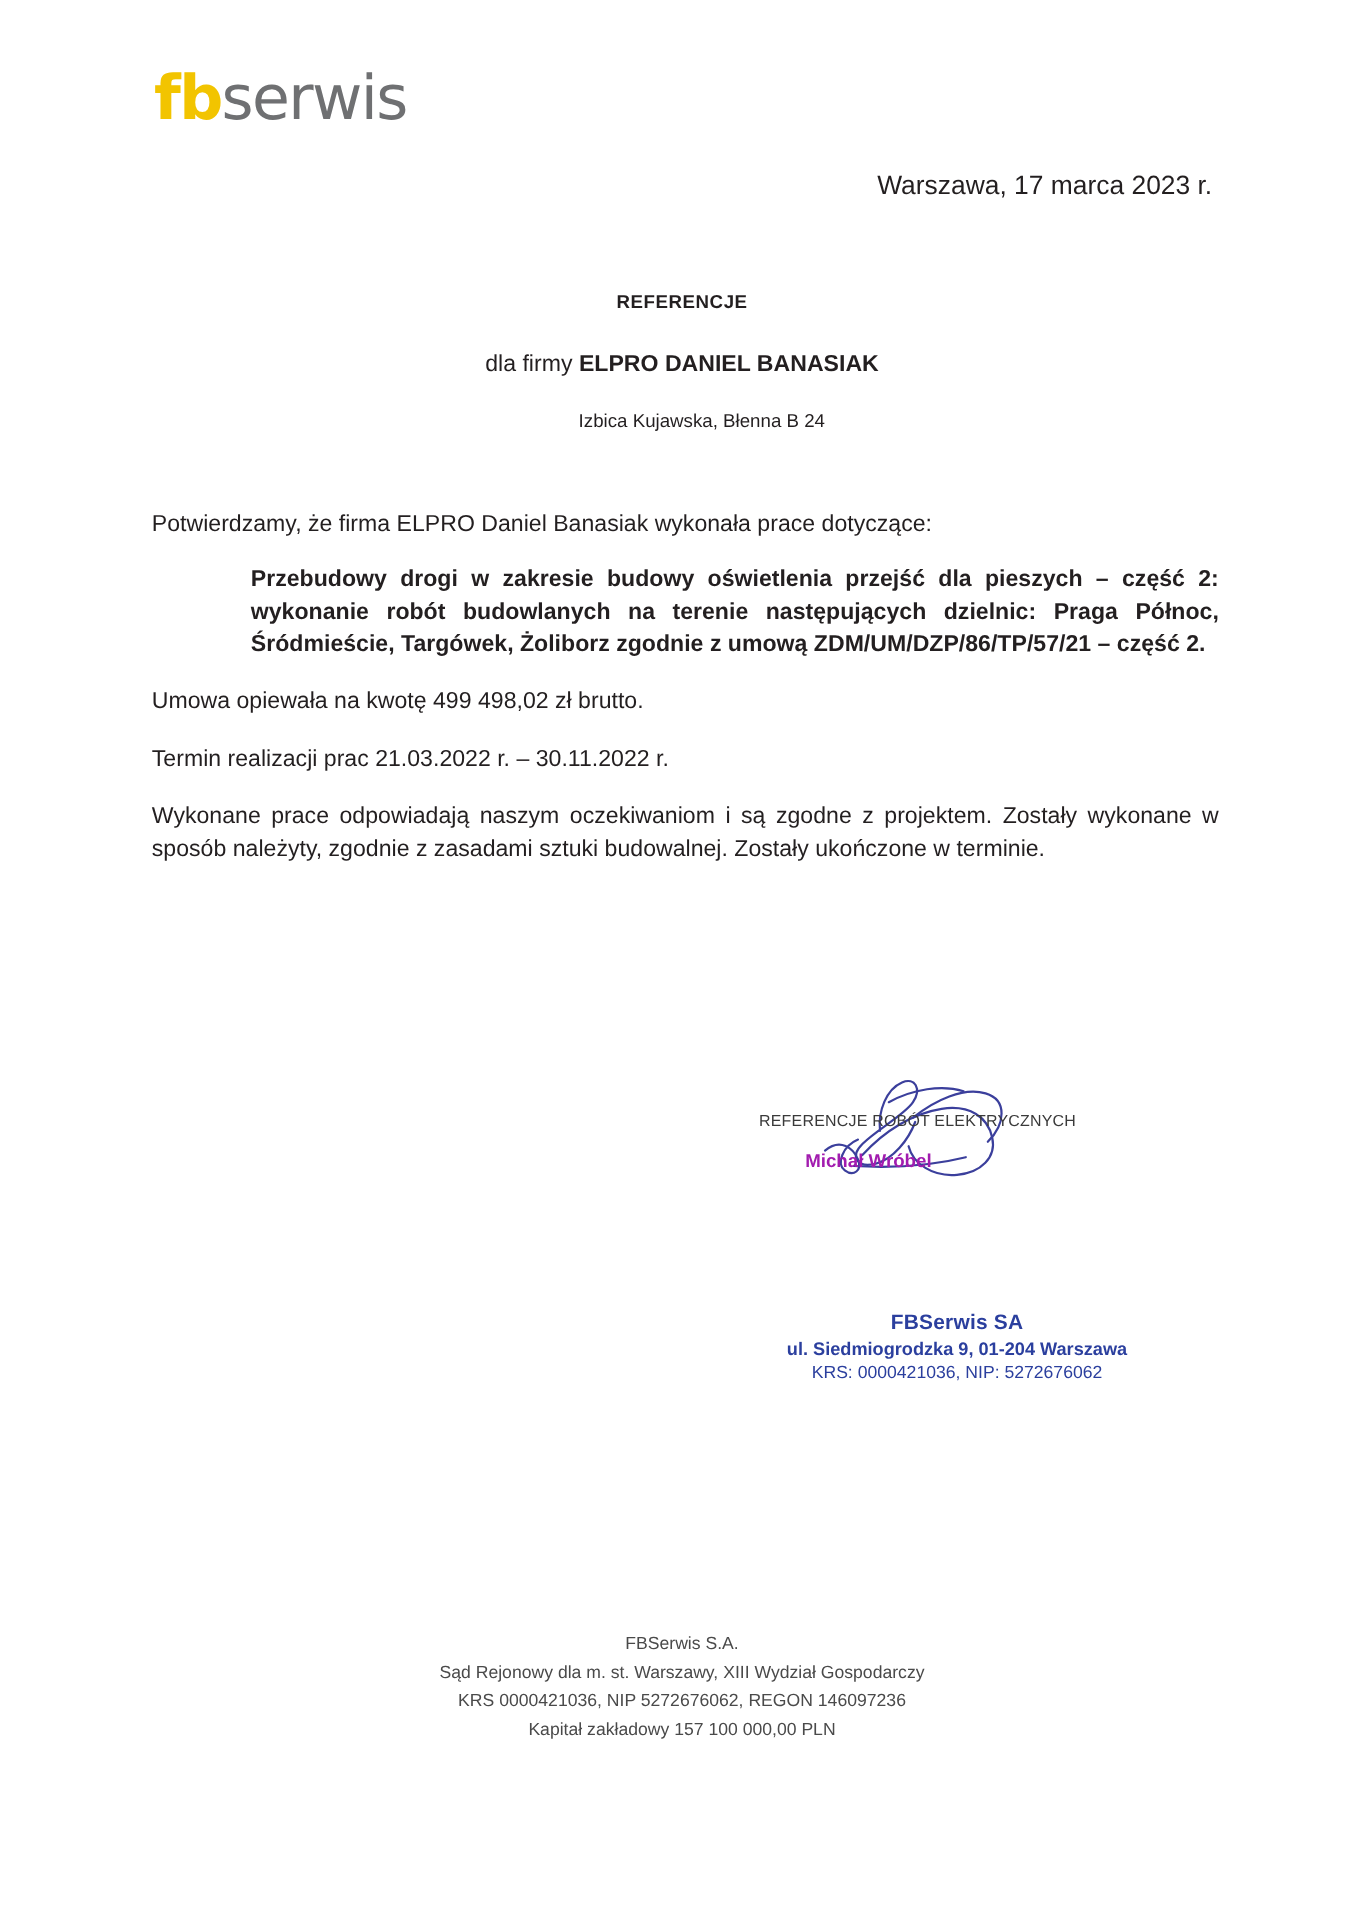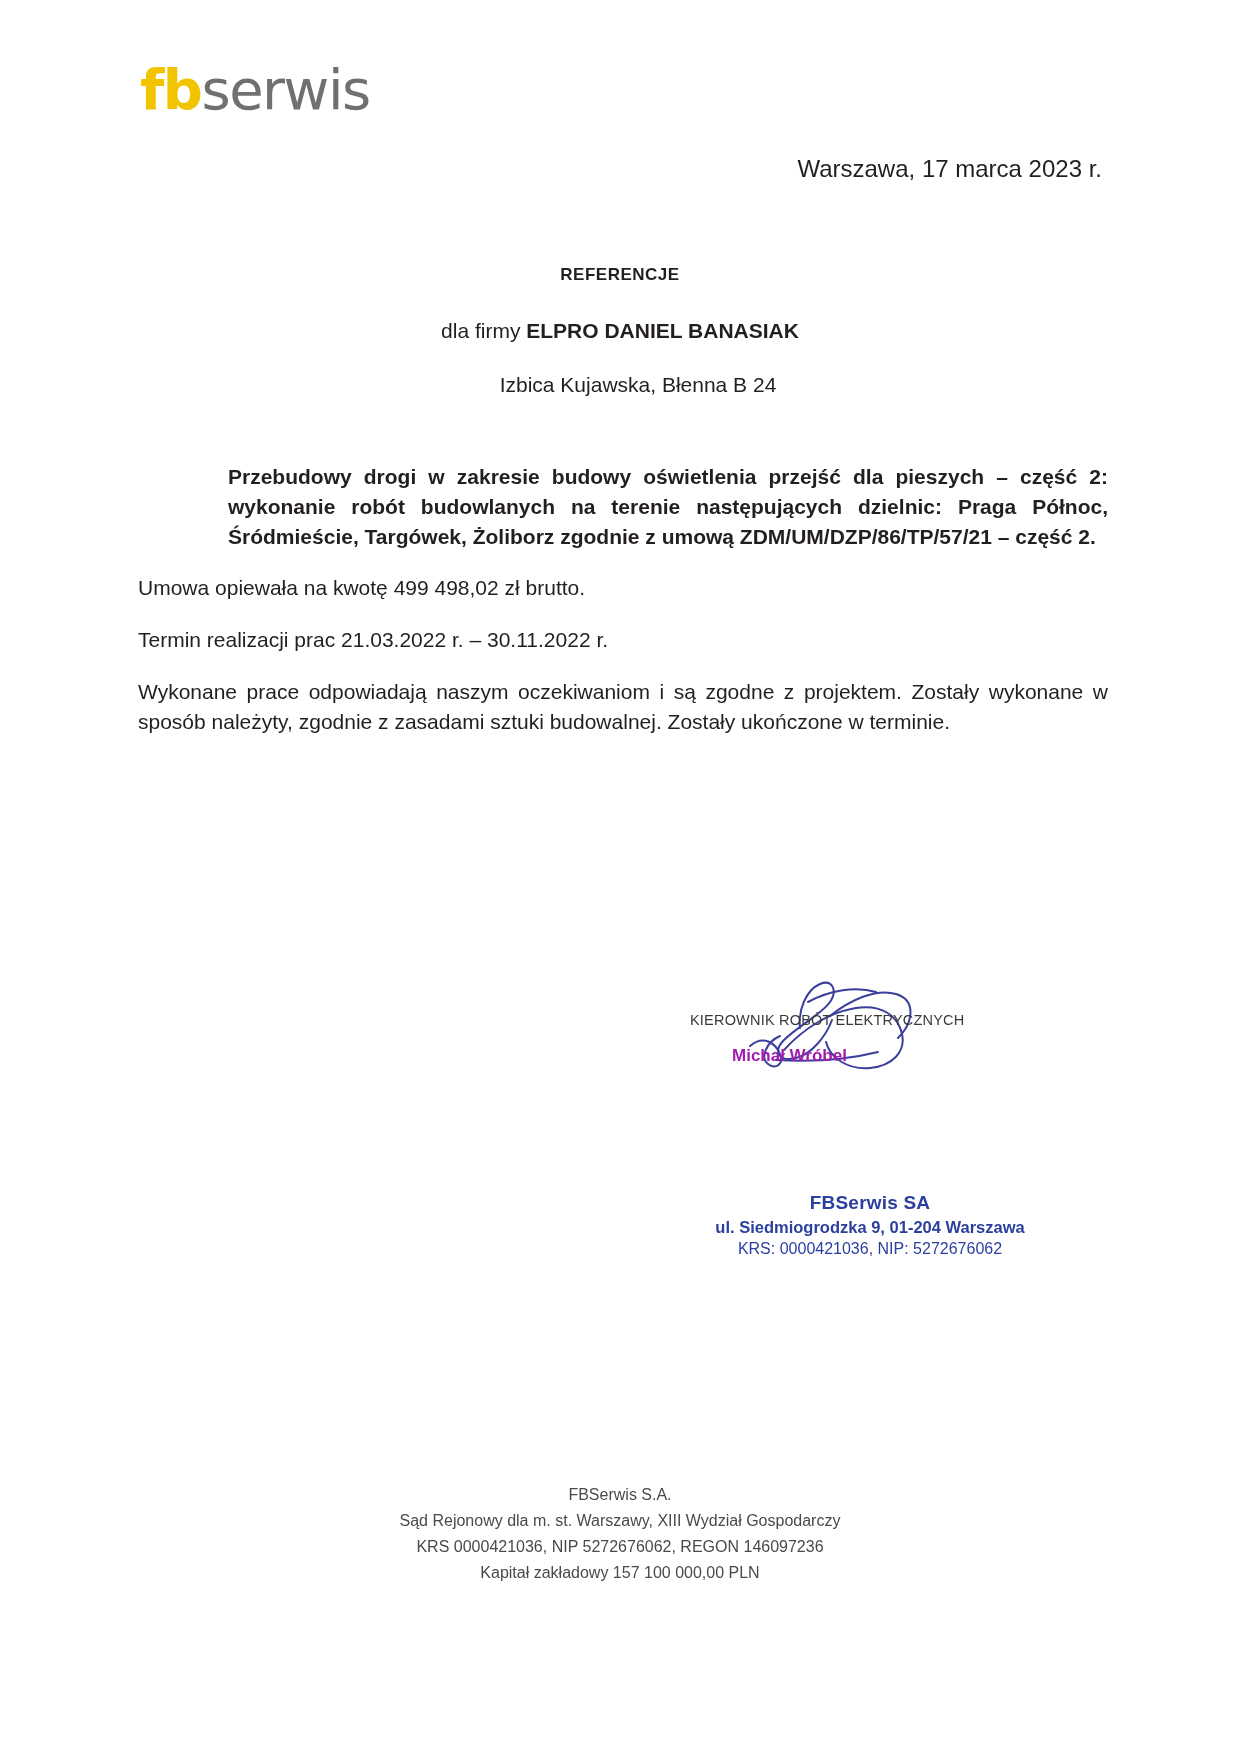--- a/index.html
+++ b/index.html
@@ -54,21 +54,21 @@
     font-weight: 700;
     letter-spacing: 0.5px;
     margin-bottom: 34px;
   }
   .title-block .for-company {
     font-size: 21px;
     margin-bottom: 30px;
   }
   .title-block .for-company b { font-weight: 700; }
   .title-block .address {
-    font-size: 21px;
+    font-size: 17px;
     margin-left: 36px;
   }
 
   
   .body-wrap {
     position: absolute;
     left: 138px;
     right: 132px;
     top: 462px;
   }
@@ -173,38 +173,39 @@
 
   <div class="date-line">Warszawa, 17 marca 2023 r.</div>
 
   <div class="title-block">
     <div class="ref-title">REFERENCJE</div>
     <div class="for-company"><span>dla firmy </span><b>ELPRO DANIEL BANASIAK</b></div>
     <div class="address">Izbica Kujawska, Błenna B 24</div>
   </div>
 
   <div class="body-wrap">
+    <p class="intro">Potwierdzamy, że firma ELPRO Daniel Banasiak wykonała prace dotyczące:</p>
     <p class="scope">Przebudowy drogi w zakresie budowy oświetlenia przejść dla pieszych – część 2: wykonanie robót budowlanych na terenie następujących dzielnic: Praga Północ, Śródmieście, Targówek, Żoliborz zgodnie z umową ZDM/UM/DZP/86/TP/57/21 – część 2.</p>
     <p>Umowa opiewała na kwotę 499 498,02 zł brutto.</p>
     <p>Termin realizacji prac 21.03.2022 r. – 30.11.2022 r.</p>
     <p class="closing">Wykonane prace odpowiadają naszym oczekiwaniom i są zgodne z projektem. Zostały wykonane w sposób należyty, zgodnie z zasadami sztuki budowalnej. Zostały ukończone w terminie.</p>
   </div>
 
   <div class="sig-area">
     <svg class="sig-ink" viewBox="0 0 340 180">
       <g fill="none" stroke="#3b3f9c" stroke-width="2" stroke-linecap="round">
         <path d="M120 78 C 118 60, 126 40, 140 34 C 152 29, 158 40, 150 52 C 142 64, 118 76, 104 90 C 92 102, 100 112, 116 108 C 132 104, 146 86, 152 70"></path>
         <path d="M70 96 C 84 84, 96 94, 100 104 C 104 114, 96 120, 88 114 C 80 108, 86 92, 100 86"></path>
         <path d="M104 100 C 124 78, 150 62, 176 58 C 202 54, 218 66, 222 84 C 226 102, 212 116, 190 118 C 168 120, 150 108, 146 92"></path>
         <path d="M150 66 C 170 50, 196 38, 216 44 C 236 50, 234 72, 218 88"></path>
         <path d="M96 110 C 130 112, 166 110, 198 102"></path>
         <path d="M128 52 C 150 40, 176 36, 196 42"></path>
       </g>
     </svg>
-    <div class="sig-stamp-line">KIEROWNIK ROBÓT ELEKTRYCZNYCH</div>
+    <div class="sig-stamp-line">REFERENCJE ROBÓT ELEKTRYCZNYCH</div>
     <div class="sig-name">Michał Wróbel</div>
   </div>
 
   <div class="company-stamp">
     <div class="cs-name">FBSerwis SA</div>
     <div class="cs-addr">ul. Siedmiogrodzka 9, 01-204 Warszawa</div>
     <div class="cs-ids"><b>KRS:</b><span> 0000421036, NIP: 5272676062</span></div>
   </div>
 
   <div class="footer">

